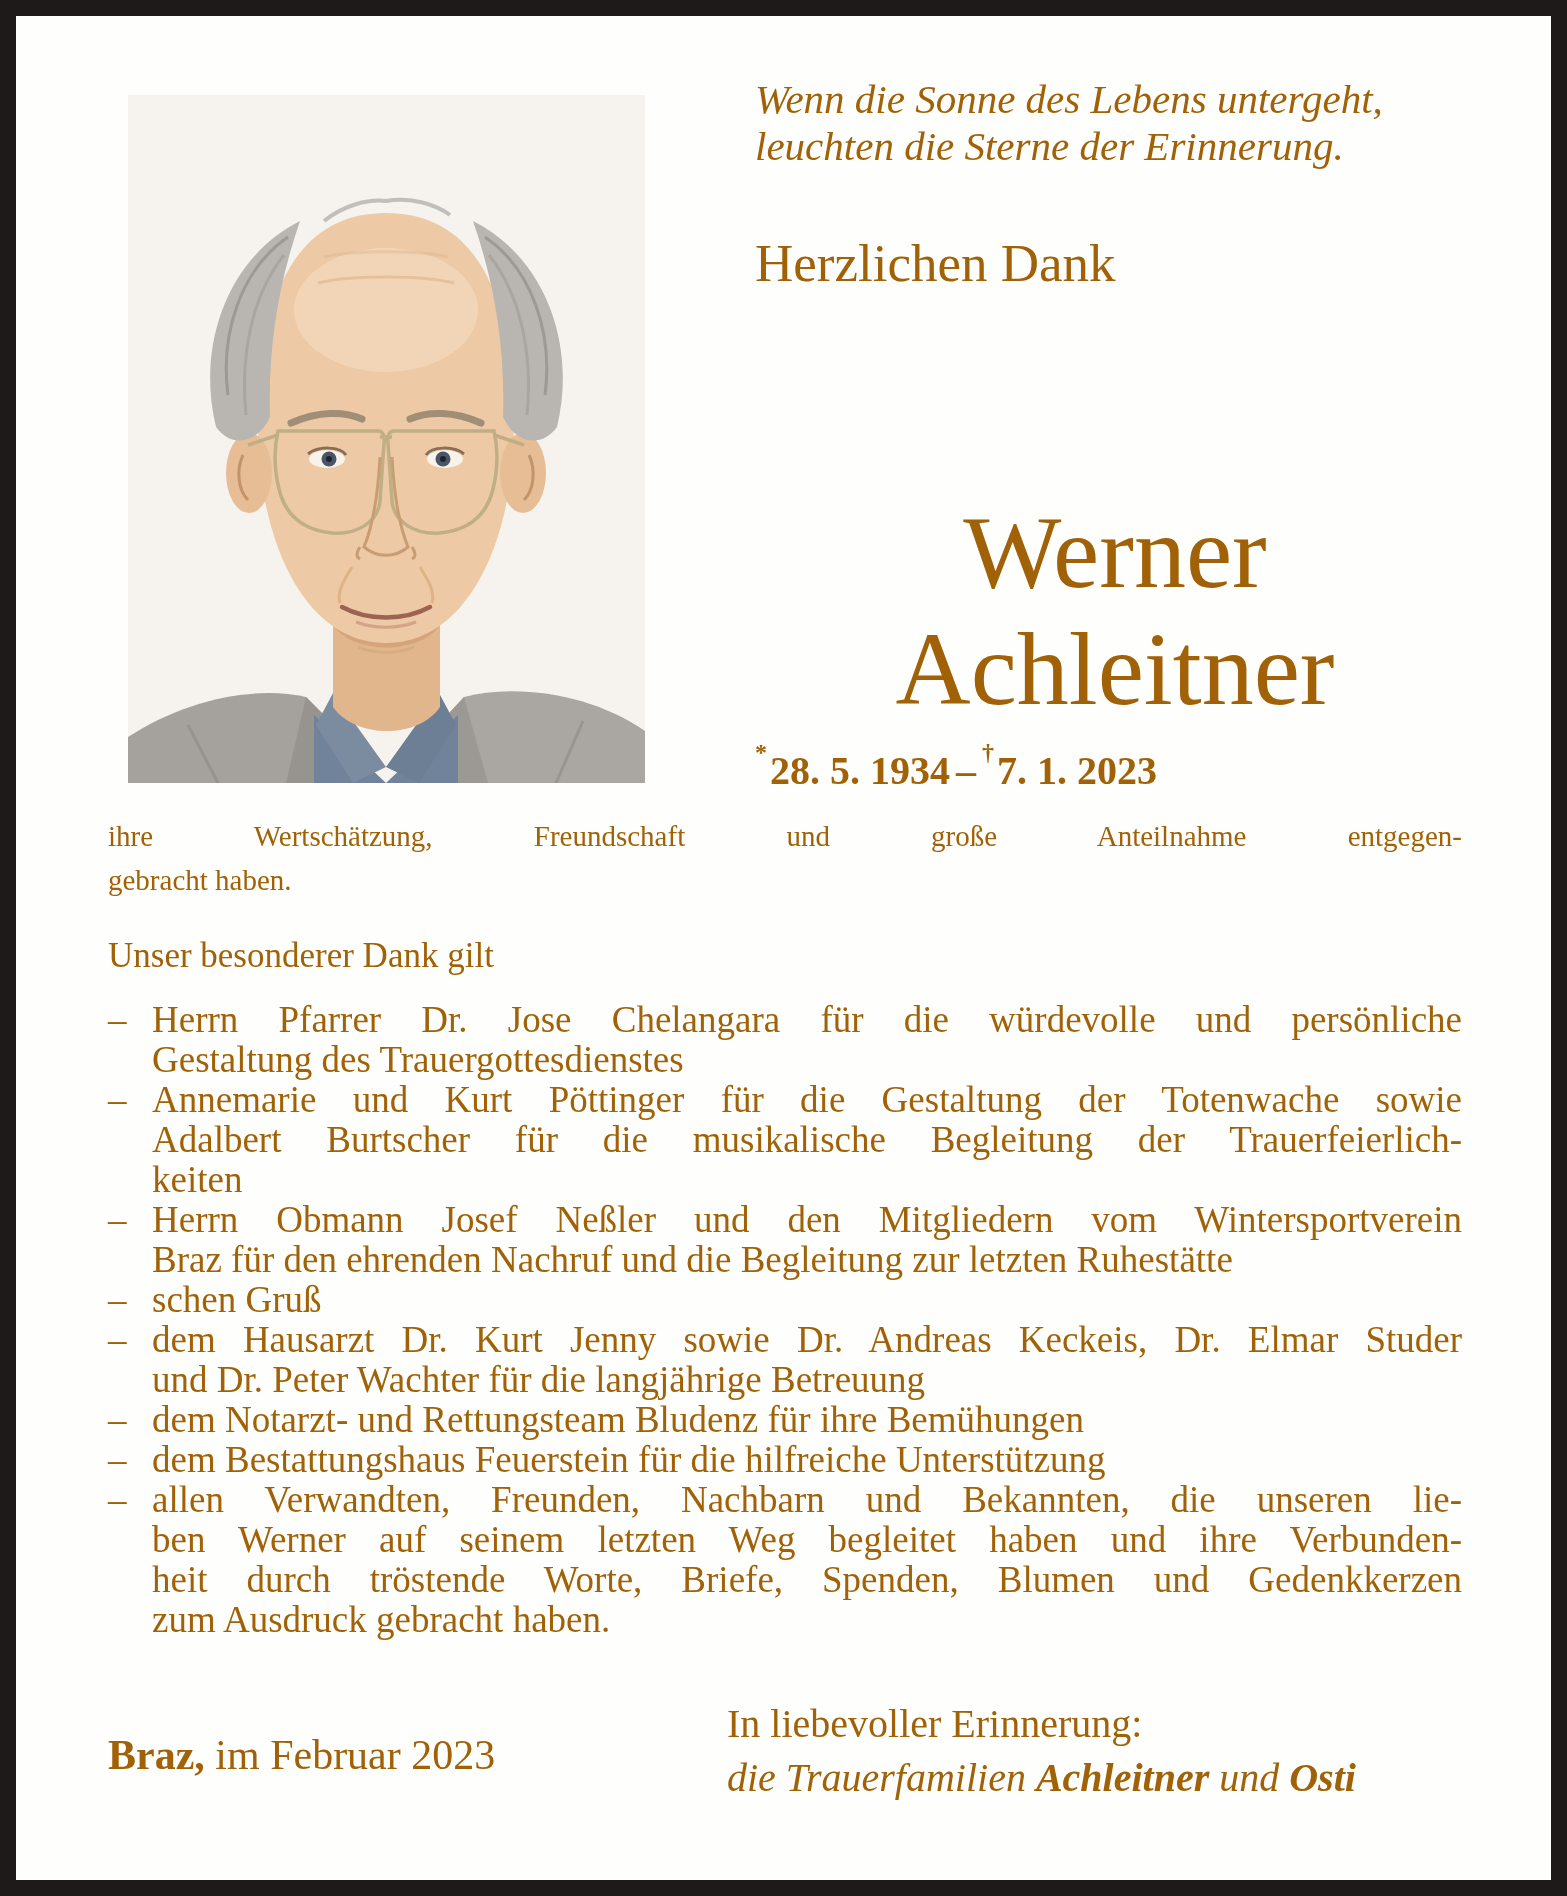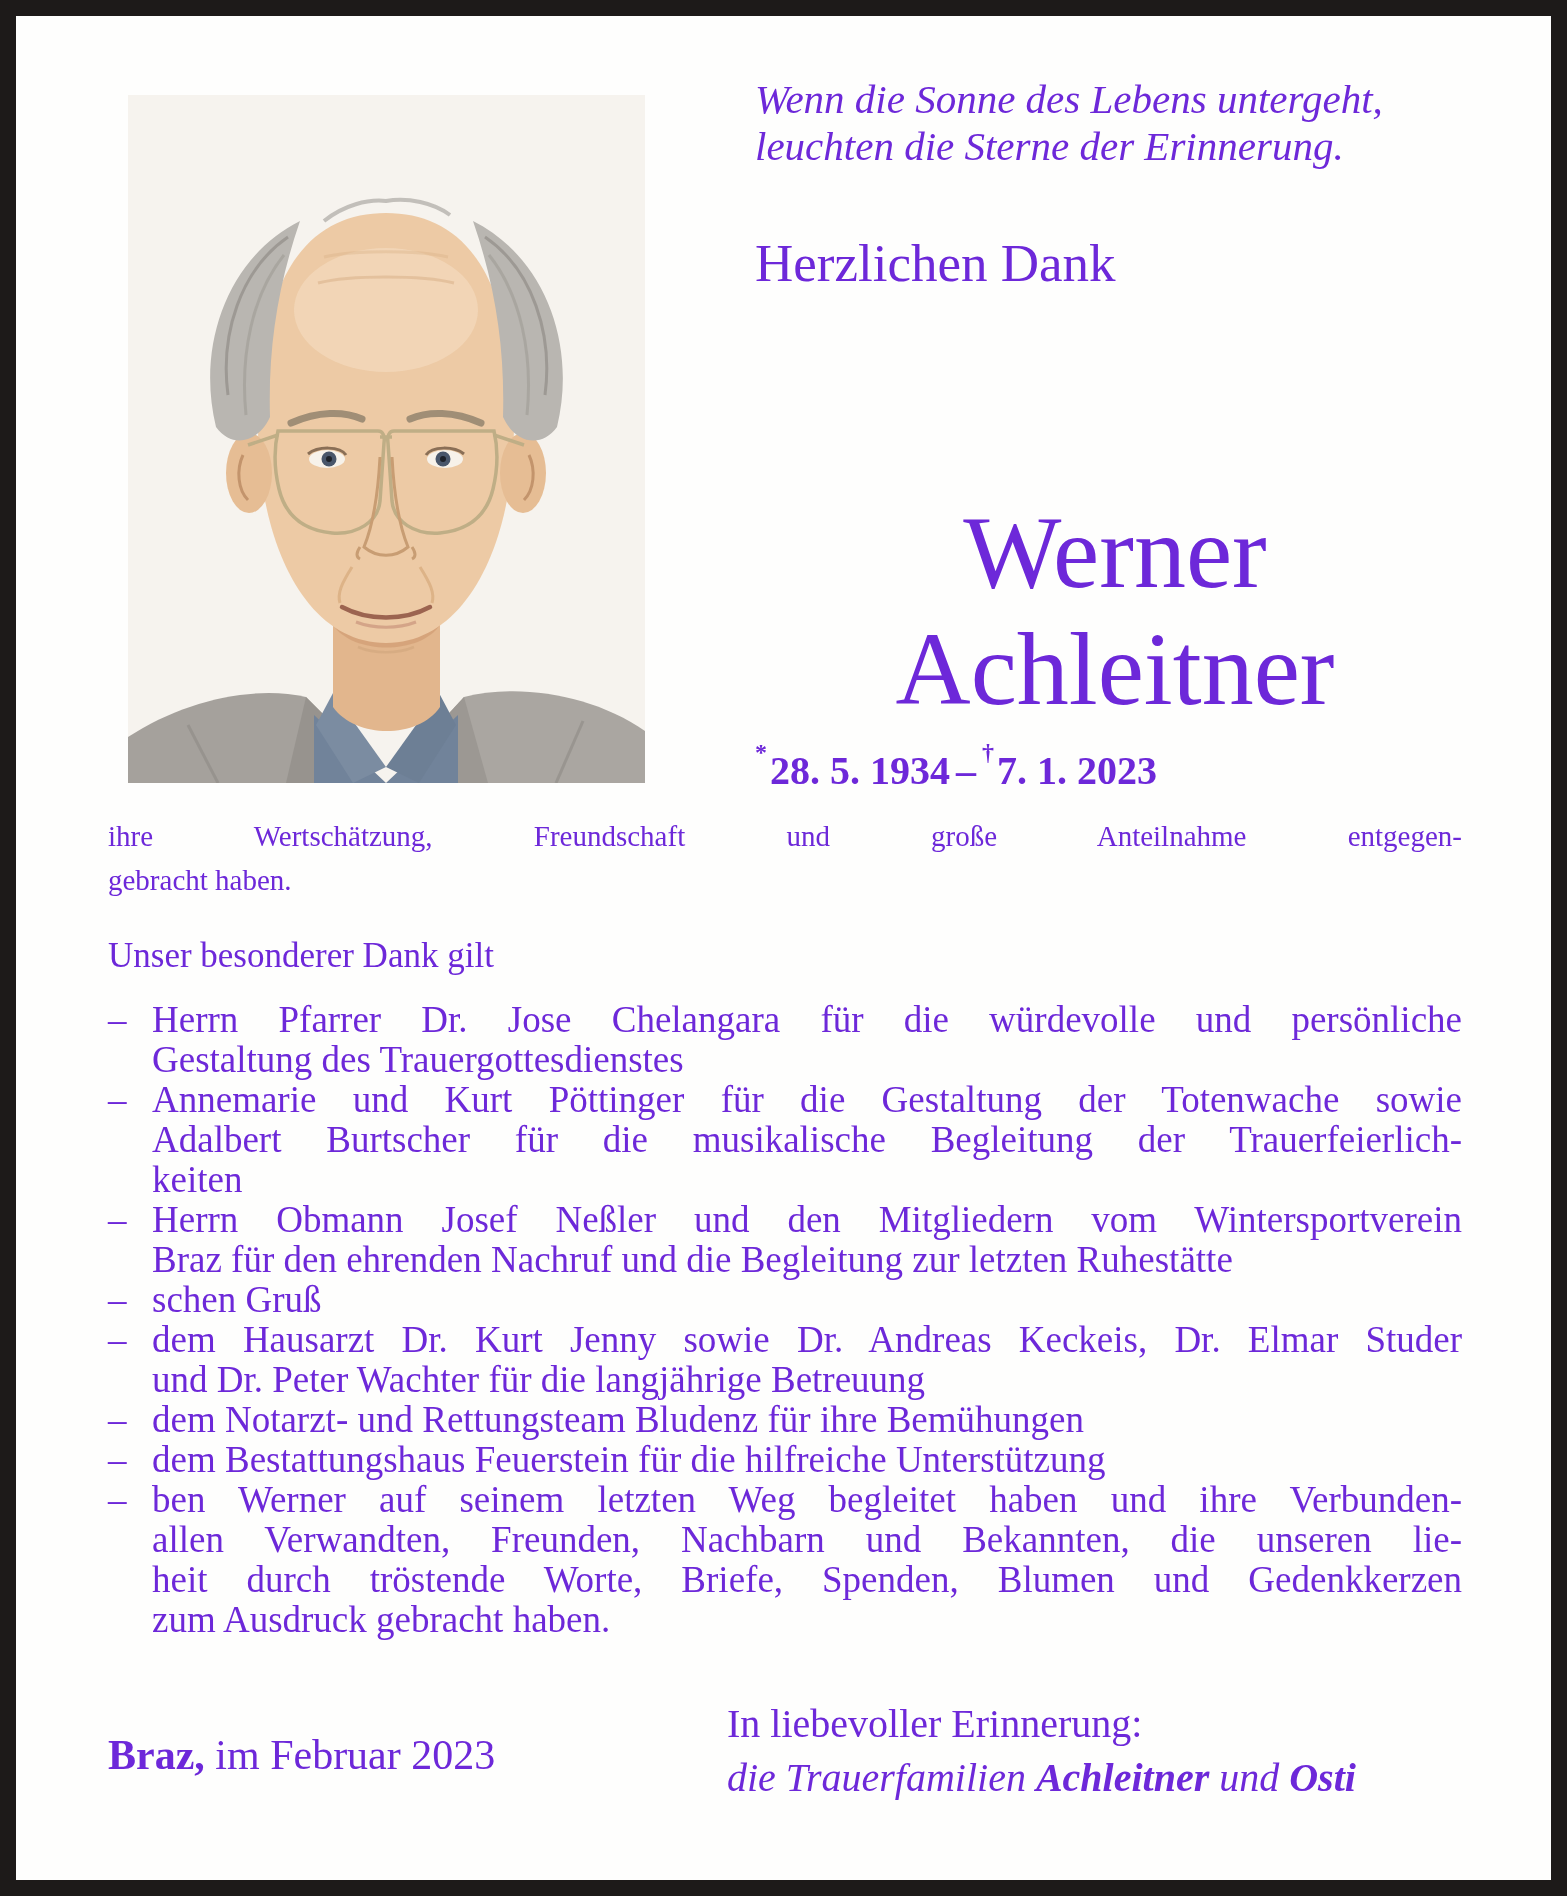--- a/index.html
+++ b/index.html
@@ -1,21 +1,21 @@
 <!DOCTYPE html>
 <html lang="de"><head>
 <meta charset="utf-8">
 <style>
   html,body{margin:0;padding:0;background:#3a3636;}
   .frame{
     position:relative;
     width:1567px;height:1896px;
     background:#1d1a19;
     font-family:"Liberation Serif","DejaVu Serif",serif;
-    color:#6d28d9;
+    color:#a16207;
   }
   .page{
     position:absolute;left:16px;top:16px;right:16px;bottom:16px;
     background:#fefefd;
     overflow:hidden;
   }
   .abs{position:absolute;}
 
   
   .photo{left:112px;top:79px;width:517px;height:688px;margin:0;}
@@ -216,22 +216,22 @@
       <div class="li">
         <span class="marker">–</span>
         <div class="li-text">
           <div class="line">dem Bestattungshaus Feuerstein für die hilfreiche Unterstützung</div>
         </div>
       </div>
 
       <div class="li">
         <span class="marker">–</span>
         <div class="li-text">
+          <div class="line j">allen Verwandten, Freunden, Nachbarn und Bekannten, die unseren lie-</div>
           <div class="line j">ben Werner auf seinem letzten Weg begleitet haben und ihre Verbunden-</div>
-          <div class="line j">allen Verwandten, Freunden, Nachbarn und Bekannten, die unseren lie-</div>
           <div class="line j">heit durch tröstende Worte, Briefe, Spenden, Blumen und Gedenkkerzen</div>
           <div class="line">zum Ausdruck gebracht haben.</div>
         </div>
       </div>
 
     </div>
 
     <div class="abs closing">
       <div class="line">In liebevoller Erinnerung:</div>
       <div class="line l2">

